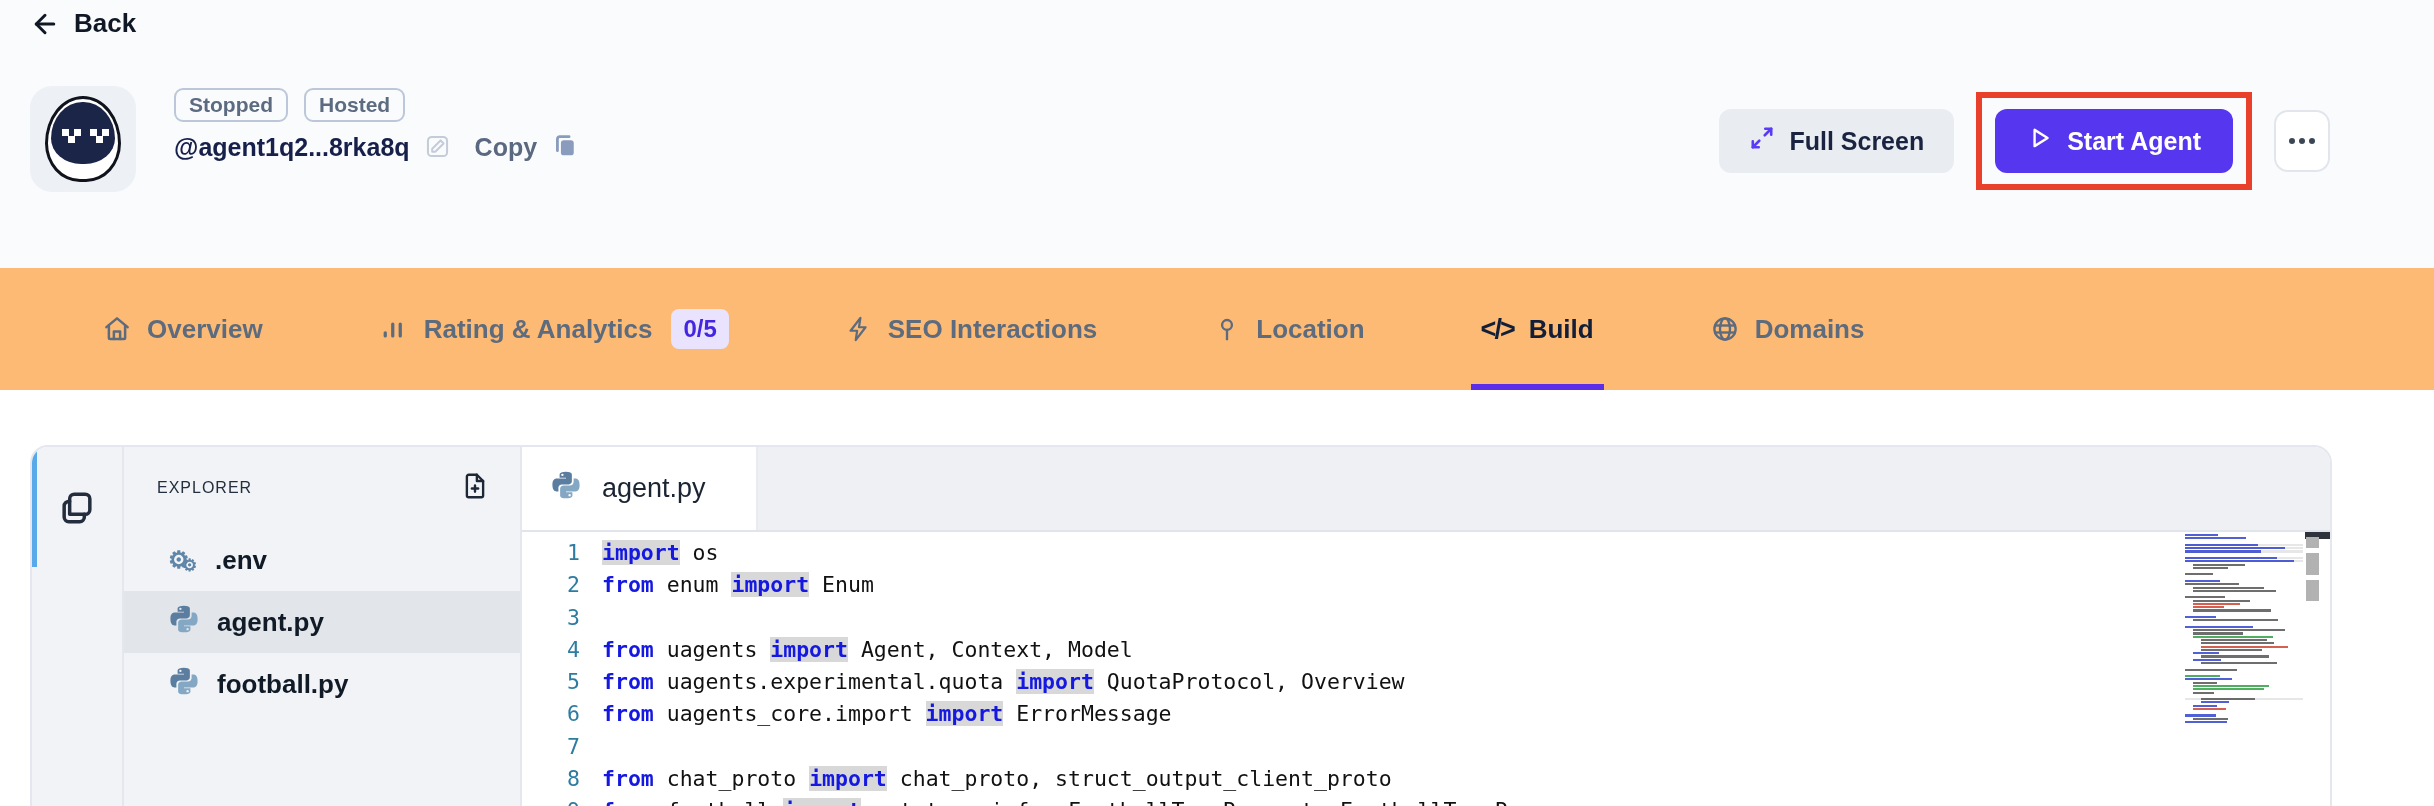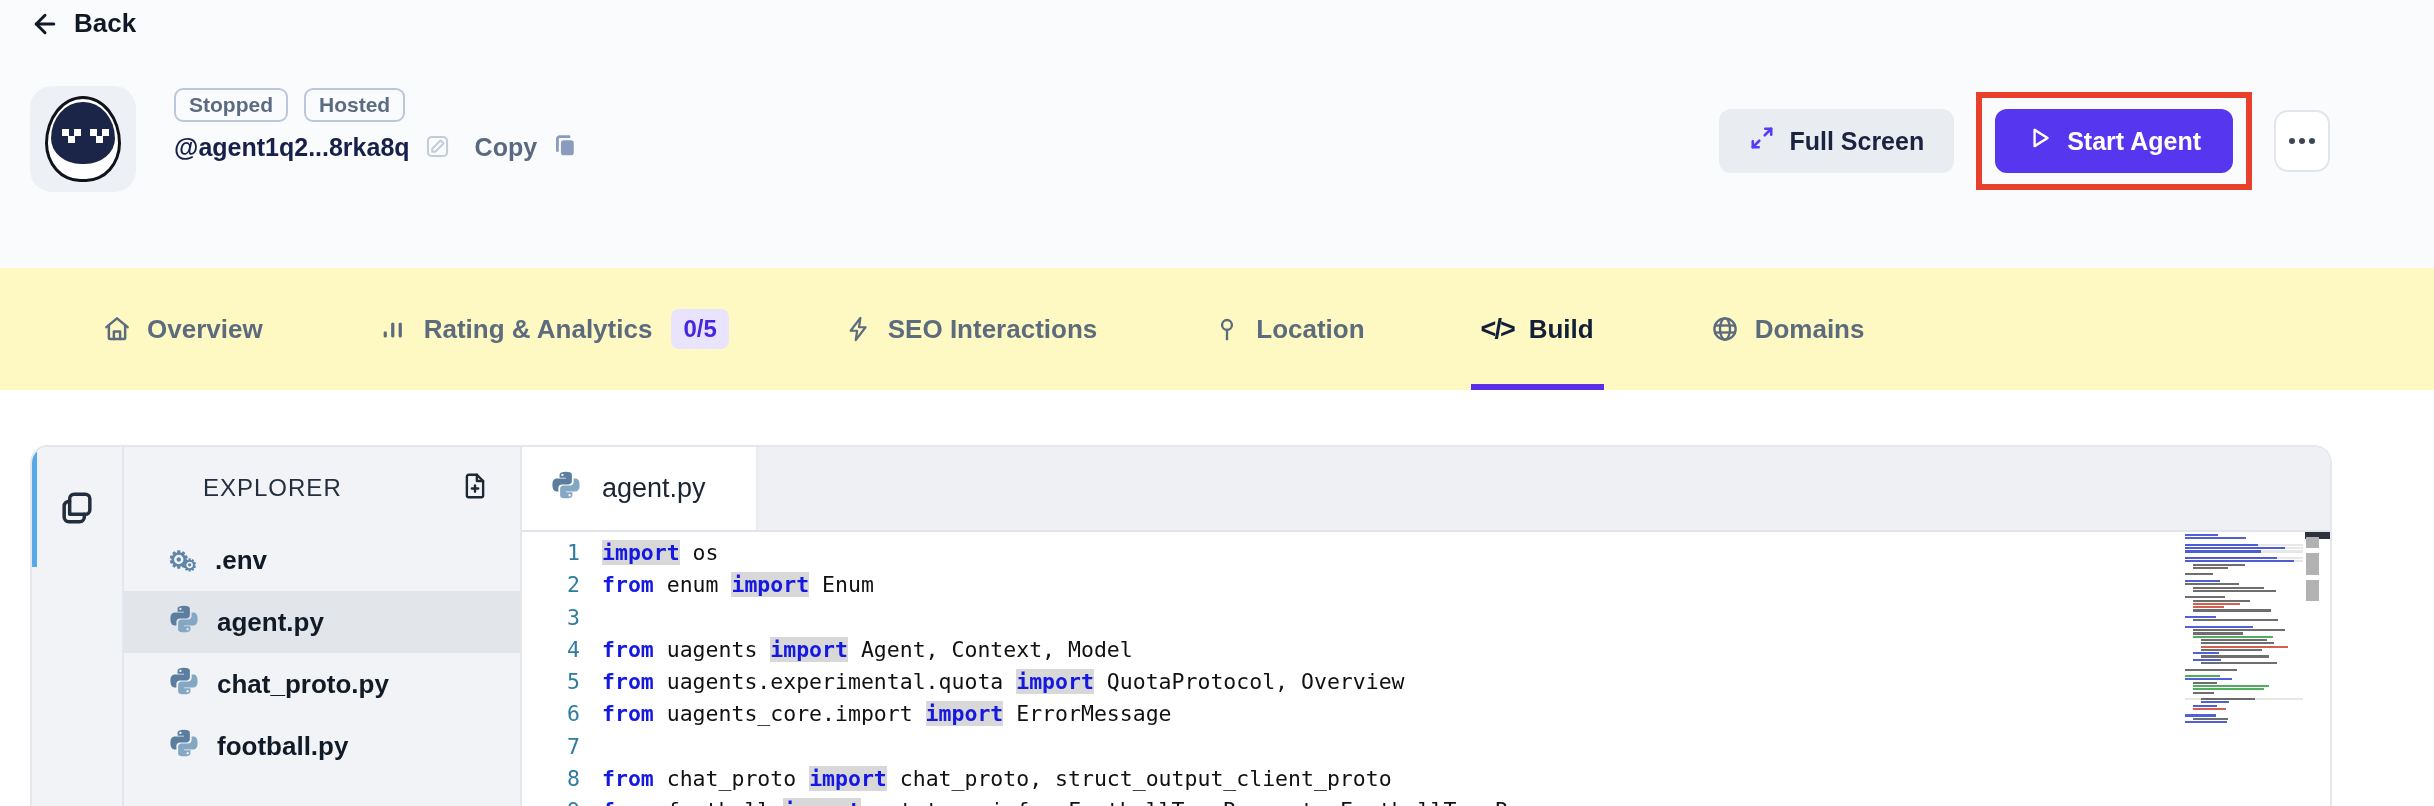--- a/index.html
+++ b/index.html
@@ -31,39 +31,39 @@
 
   .header-actions { position:absolute; top:92px; right:104px; display:flex; align-items:center; gap:22px; }
   .btn { display:flex; align-items:center; justify-content:center; gap:14px; border:none; border-radius:12px; cursor:pointer; font-family:inherit; font-size:25px; font-weight:700; }
   .btn-fullscreen { background:#e9ecf1; color:#1a2440; height:64px; padding:0 30px; }
   .annotation-box { border:6px solid #e8402a; padding:11px 13px; background:transparent; }
   .btn-start { background:#5636ee; color:#ffffff; height:64px; padding:0 32px; }
   .btn-more { width:56px; height:62px; background:#ffffff; border:2px solid #e2e6ec; border-radius:14px; display:flex; align-items:center; justify-content:center; cursor:pointer; }
   .dots { width:6px; height:6px; border-radius:50%; background:#3c4654; box-shadow:10px 0 0 #3c4654, 20px 0 0 #3c4654; margin-right:20px; }
 
   
-  .tab-bar { position:absolute; top:268px; left:0; right:0; height:122px; background:#fef9c3; display:flex; align-items:stretch; gap:116px; padding:0 0 0 102px; }
+  .tab-bar { position:absolute; top:268px; left:0; right:0; height:122px; background:#fdba74; display:flex; align-items:stretch; gap:116px; padding:0 0 0 102px; }
   .tab { position:relative; display:flex; align-items:center; gap:15px; font-size:26px; font-weight:600; color:#5d6b7e; cursor:pointer; }
   .tab.active { color:#131f38; font-weight:700; }
   .tab.active::after { content:""; position:absolute; left:-10px; right:-10px; bottom:0; height:6px; background:#5b2fe8; }
   .tab .cnt-badge { background:#e9e3fd; color:#4526e0; font-size:24px; font-weight:700; border-radius:8px; padding:6px 12px; margin-left:4px; }
   .tab svg { display:block; }
   .code-glyph { font-size:27px; font-weight:700; letter-spacing:-2px; }
 
   
   .content { position:absolute; top:390px; left:0; right:0; bottom:0; background:#ffffff; }
   .panel { position:absolute; left:30px; top:55px; width:2302px; height:480px; background:#ffffff; border:2px solid #e4e8ee; border-bottom:none; border-radius:18px 18px 0 0; display:flex; overflow:hidden; }
 
   .activity-bar { width:92px; background:#f1f3f6; border-right:2px solid #e4e8ee; position:relative; display:flex; justify-content:center; }
   .activity-indicator { position:absolute; left:0; top:4px; width:5px; height:116px; background:#58a9e9; }
   .activity-icon { margin-top:38px; }
 
   .explorer { width:398px; background:#f1f3f6; border-right:2px solid #e4e8ee; }
   .explorer-header { height:82px; display:flex; align-items:center; justify-content:space-between; padding:0 30px 0 33px; }
-  .explorer-title { font-size:24px; font-weight:500; letter-spacing:1px; color:#232f3e;margin-left:46px; }
+  .explorer-title { font-size:16px; font-weight:500; letter-spacing:1px; color:#232f3e; }
   .file-row { height:62px; display:flex; align-items:center; gap:17px; padding-left:44px; font-size:26px; font-weight:600; color:#111b28; cursor:pointer; }
   .file-row.selected { background:#e2e5ea; }
   .gear-ic { color:#5f86a8; font-size:24px; position:relative; width:30px; }
   .gear-ic .g2 { position:absolute; font-size:17px; left:14px; top:9px; }
 
   .editor { flex:1; display:flex; flex-direction:column; position:relative; }
   .editor-tabs { height:85px; background:#eef0f4; border-bottom:2px solid #e1e4ea; display:flex; }
   .etab { width:236px; background:#ffffff; border-right:2px solid #e8ebef; display:flex; align-items:center; gap:20px; padding-left:28px; font-size:27px; color:#1a2433; cursor:pointer; }
 
   .code-area { flex:1; position:relative; background:#ffffff; padding-top:5px; overflow:hidden; }
@@ -248,27 +248,20 @@
                 <path fill="#5b7da0" d="M11.9 2c-5 0-4.7 2.2-4.7 2.2v2.3h4.8v.7H5s-3.2-.4-3.2 4.7 2.8 4.9 2.8 4.9h1.7v-2.4s-.1-2.8 2.7-2.8h4.7s2.7 0 2.7-2.6V4.4S17 2 11.9 2zm-2.6 1.5a.9.9 0 1 1 0 1.8.9.9 0 0 1 0-1.8z"></path>
                 <path fill="#84a7c4" d="M12.1 22c5 0 4.7-2.2 4.7-2.2v-2.3H12v-.7h7s3.2.4 3.2-4.7-2.8-4.9-2.8-4.9h-1.7v2.4s.1 2.8-2.7 2.8h-4.7s-2.7 0-2.7 2.6v4.6S7 22 12.1 22zm2.6-1.5a.9.9 0 1 1 0-1.8.9.9 0 0 1 0 1.8z"></path>
               </svg></span>
             <span>agent.py</span>
           </div>
           <div class="file-row">
             <span><svg width="32" height="32" viewBox="0 0 24 24">
                 <path fill="#5b7da0" d="M11.9 2c-5 0-4.7 2.2-4.7 2.2v2.3h4.8v.7H5s-3.2-.4-3.2 4.7 2.8 4.9 2.8 4.9h1.7v-2.4s-.1-2.8 2.7-2.8h4.7s2.7 0 2.7-2.6V4.4S17 2 11.9 2zm-2.6 1.5a.9.9 0 1 1 0 1.8.9.9 0 0 1 0-1.8z"></path>
                 <path fill="#84a7c4" d="M12.1 22c5 0 4.7-2.2 4.7-2.2v-2.3H12v-.7h7s3.2.4 3.2-4.7-2.8-4.9-2.8-4.9h-1.7v2.4s.1 2.8-2.7 2.8h-4.7s-2.7 0-2.7 2.6v4.6S7 22 12.1 22zm2.6-1.5a.9.9 0 1 1 0-1.8.9.9 0 0 1 0 1.8z"></path>
               </svg></span>
-            <span>chat_proto.py</span>
-          </div>
-          <div class="file-row">
-            <span><svg width="32" height="32" viewBox="0 0 24 24">
-                <path fill="#5b7da0" d="M11.9 2c-5 0-4.7 2.2-4.7 2.2v2.3h4.8v.7H5s-3.2-.4-3.2 4.7 2.8 4.9 2.8 4.9h1.7v-2.4s-.1-2.8 2.7-2.8h4.7s2.7 0 2.7-2.6V4.4S17 2 11.9 2zm-2.6 1.5a.9.9 0 1 1 0 1.8.9.9 0 0 1 0-1.8z"></path>
-                <path fill="#84a7c4" d="M12.1 22c5 0 4.7-2.2 4.7-2.2v-2.3H12v-.7h7s3.2.4 3.2-4.7-2.8-4.9-2.8-4.9h-1.7v2.4s.1 2.8-2.7 2.8h-4.7s-2.7 0-2.7 2.6v4.6S7 22 12.1 22zm2.6-1.5a.9.9 0 1 1 0-1.8.9.9 0 0 1 0 1.8z"></path>
-              </svg></span>
             <span>football.py</span>
           </div>
         </div>
     </div>
 
     <div class="editor">
       <div class="editor-tabs">
         <div class="etab">
           <span id="etab-icon"><svg width="32" height="32" viewBox="0 0 24 24">
                 <path fill="#5b7da0" d="M11.9 2c-5 0-4.7 2.2-4.7 2.2v2.3h4.8v.7H5s-3.2-.4-3.2 4.7 2.8 4.9 2.8 4.9h1.7v-2.4s-.1-2.8 2.7-2.8h4.7s2.7 0 2.7-2.6V4.4S17 2 11.9 2zm-2.6 1.5a.9.9 0 1 1 0 1.8.9.9 0 0 1 0-1.8z"></path>

